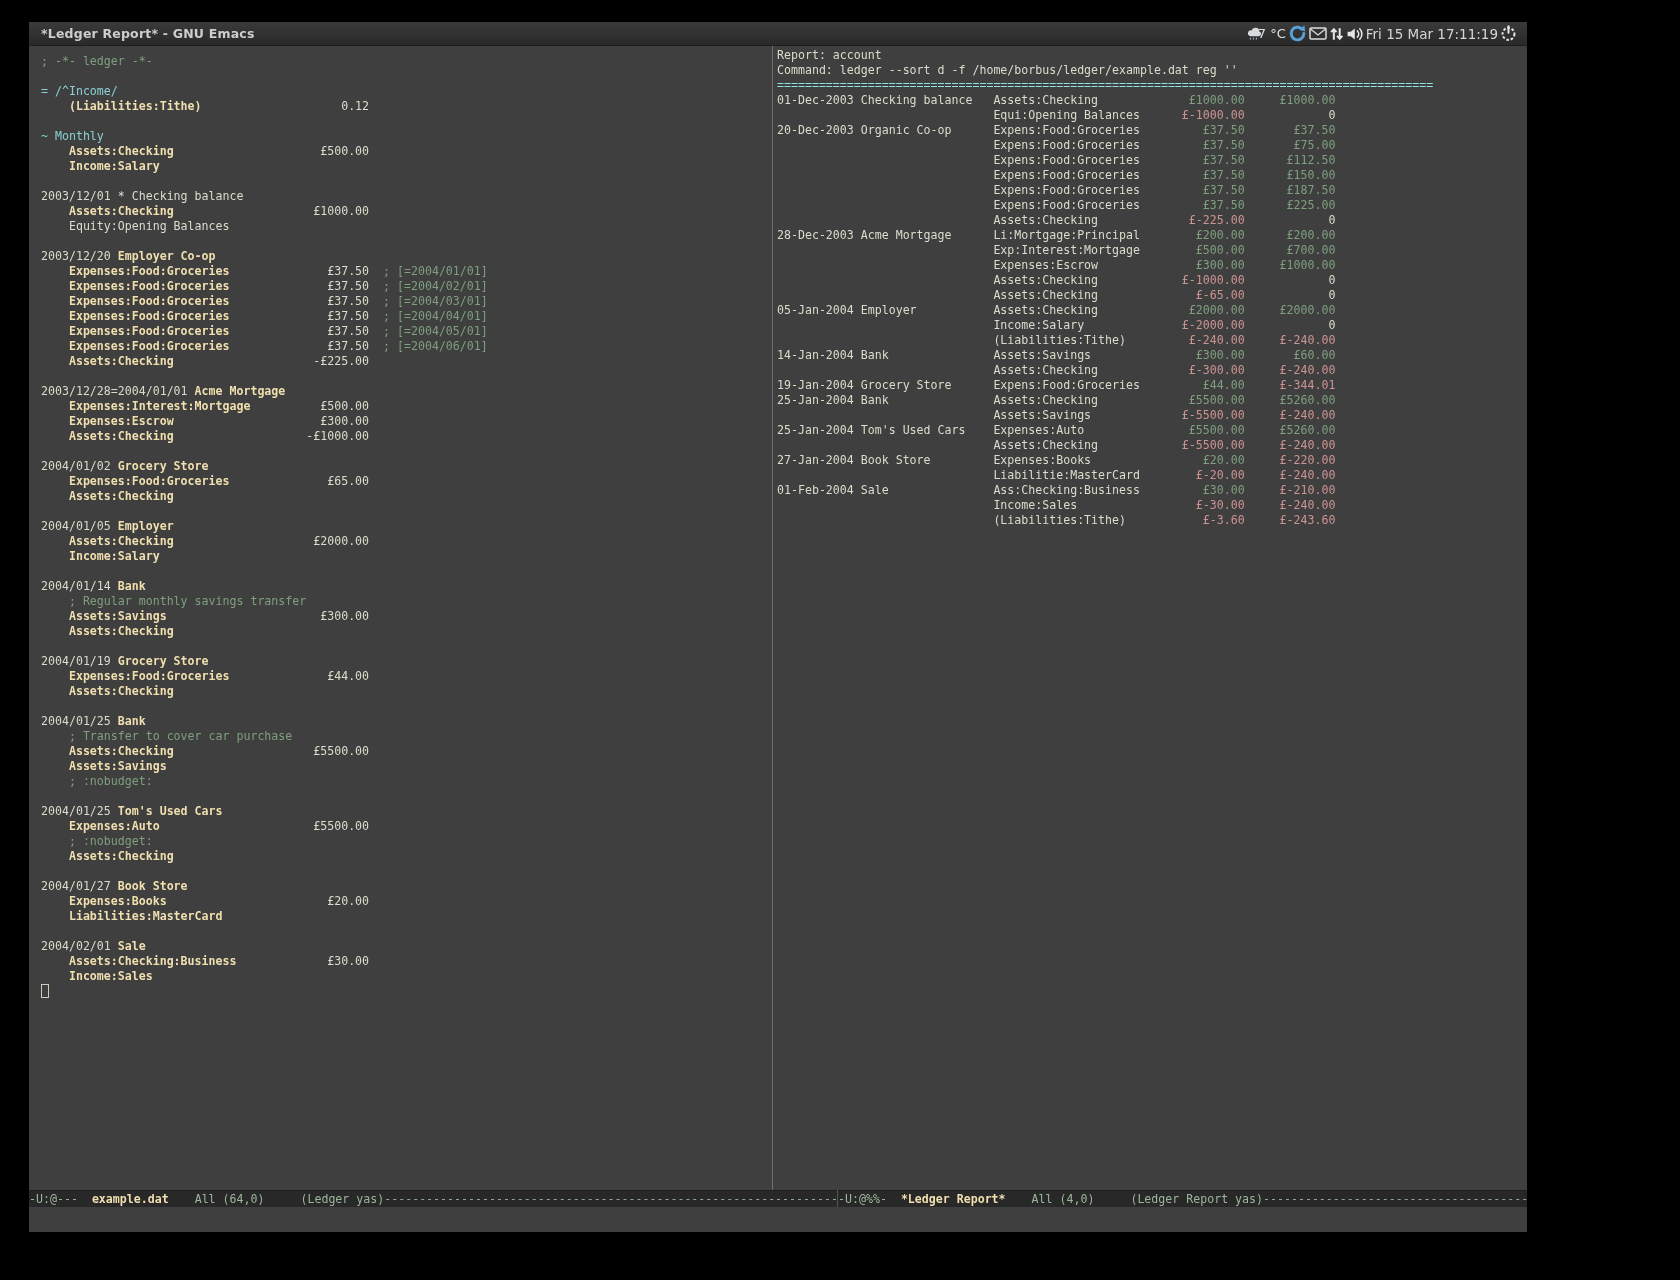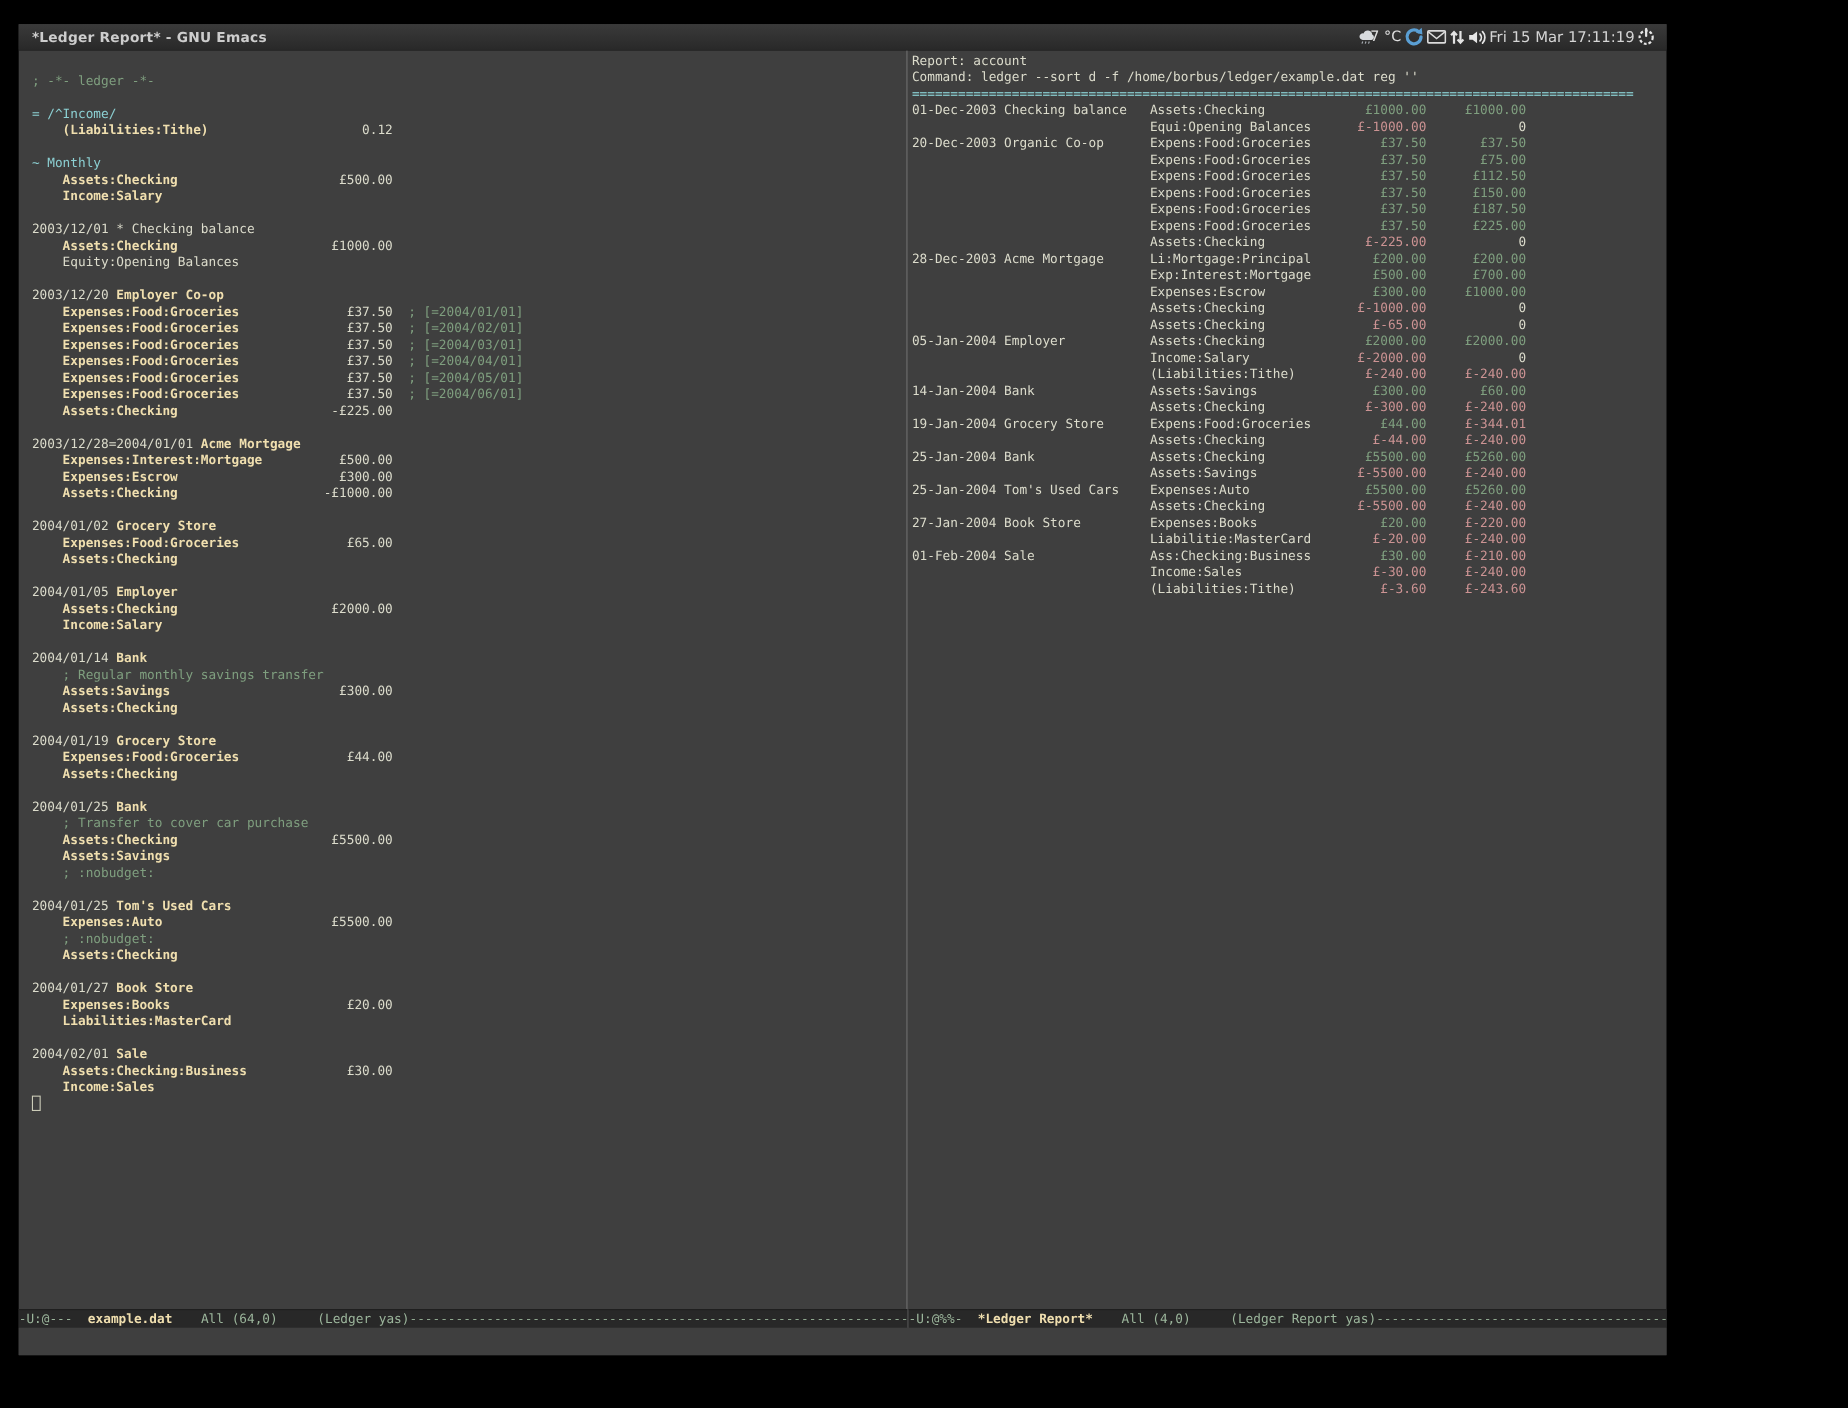--- a/index.html
+++ b/index.html
@@ -1,31 +1,31 @@
 <!DOCTYPE html>
 <html><head>
 <meta charset="utf-8">
 <style>
   html,body{margin:0;padding:0;background:#000;}
   .desktop{position:relative;width:1680px;height:1280px;background:#000;overflow:hidden;}
-  .window{position:absolute;left:17px;top:22px;width:1498px;height:1210px;background:#3f3f3f;
+  .window{position:absolute;left:29px;top:22px;width:1498px;height:1210px;background:#3f3f3f;
           font-family:"DejaVu Sans Mono",monospace;}
   
   .titlebar{height:24px;background:linear-gradient(#3a3a3a,#292929);border-bottom:1px solid #1c1c1c;
             display:flex;align-items:center;padding:0 10px 0 12px;box-sizing:border-box;
             font-family:"DejaVu Sans",sans-serif;}
   .title-text{flex:1;color:#cdcdcd;font-size:12.5px;font-weight:bold;letter-spacing:.2px;}
   .tray{display:flex;align-items:center;gap:2px;}
   .tray svg{display:block;}
   .temp-label{color:#e0e0e0;font-size:13px;margin-left:-7px;}
   .clock{color:#d5d5d5;font-size:13.5px;}
   
   .editor{display:flex;height:1144px;}
   .pane{box-sizing:border-box;font-size:11.6px;line-height:15px;color:#dcdccc;overflow:hidden;}
-  .pane-left{width:808px;padding:20px 0 0 12px;border-right:1px solid #6f6f6f;}
+  .pane-left{width:744px;padding:8px 0 0 12px;border-right:1px solid #6f6f6f;}
   .pane-right{width:689px;padding:2px 0 0 4px;}
   .line{height:15px;white-space:pre;}
   .c-fg{color:#dcdccc}
   .c-cm{color:#7f9f7f}
   .c-cy{color:#8cd0d3}
   .c-acct{color:#f0dfaf;font-weight:bold}
   .c-payee{color:#f0dfaf;font-weight:bold}
   .c-pos{color:#7f9f7f}
   .c-neg{color:#cc9393}
   .c-zero{color:#dcdccc}
@@ -180,21 +180,20 @@
             <div class="line"><span class="c-fg">                               Exp:Interest:Mortgage</span><span class="c-pos">        £500.00</span><span class="c-pos">      £700.00</span></div>
             <div class="line"><span class="c-fg">                               Expenses:Escrow      </span><span class="c-pos">        £300.00</span><span class="c-pos">     £1000.00</span></div>
             <div class="line"><span class="c-fg">                               Assets:Checking      </span><span class="c-neg">      £-1000.00</span><span class="c-zero">            0</span></div>
             <div class="line"><span class="c-fg">                               Assets:Checking      </span><span class="c-neg">        £-65.00</span><span class="c-zero">            0</span></div>
             <div class="line"><span class="c-fg">05-Jan-2004 Employer           Assets:Checking      </span><span class="c-pos">       £2000.00</span><span class="c-pos">     £2000.00</span></div>
             <div class="line"><span class="c-fg">                               Income:Salary        </span><span class="c-neg">      £-2000.00</span><span class="c-zero">            0</span></div>
             <div class="line"><span class="c-fg">                               (Liabilities:Tithe)  </span><span class="c-neg">       £-240.00</span><span class="c-neg">     £-240.00</span></div>
             <div class="line"><span class="c-fg">14-Jan-2004 Bank               Assets:Savings       </span><span class="c-pos">        £300.00</span><span class="c-pos">       £60.00</span></div>
             <div class="line"><span class="c-fg">                               Assets:Checking      </span><span class="c-neg">       £-300.00</span><span class="c-neg">     £-240.00</span></div>
             <div class="line"><span class="c-fg">19-Jan-2004 Grocery Store      Expens:Food:Groceries</span><span class="c-pos">         £44.00</span><span class="c-neg">     £-344.01</span></div>
-            <div class="line"><span class="c-fg">                               Assets:Checking      </span><span class="c-neg">        £-44.00</span><span class="c-neg">     £-240.00</span></div>
             <div class="line"><span class="c-fg">25-Jan-2004 Bank               Assets:Checking      </span><span class="c-pos">       £5500.00</span><span class="c-pos">     £5260.00</span></div>
             <div class="line"><span class="c-fg">                               Assets:Savings       </span><span class="c-neg">      £-5500.00</span><span class="c-neg">     £-240.00</span></div>
             <div class="line"><span class="c-fg">25-Jan-2004 Tom's Used Cars    Expenses:Auto        </span><span class="c-pos">       £5500.00</span><span class="c-pos">     £5260.00</span></div>
             <div class="line"><span class="c-fg">                               Assets:Checking      </span><span class="c-neg">      £-5500.00</span><span class="c-neg">     £-240.00</span></div>
             <div class="line"><span class="c-fg">27-Jan-2004 Book Store         Expenses:Books       </span><span class="c-pos">         £20.00</span><span class="c-neg">     £-220.00</span></div>
             <div class="line"><span class="c-fg">                               Liabilitie:MasterCard</span><span class="c-neg">        £-20.00</span><span class="c-neg">     £-240.00</span></div>
             <div class="line"><span class="c-fg">01-Feb-2004 Sale               Ass:Checking:Business</span><span class="c-pos">         £30.00</span><span class="c-neg">     £-210.00</span></div>
             <div class="line"><span class="c-fg">                               Income:Sales         </span><span class="c-neg">        £-30.00</span><span class="c-neg">     £-240.00</span></div>
             <div class="line"><span class="c-fg">                               (Liabilities:Tithe)  </span><span class="c-neg">         £-3.60</span><span class="c-neg">     £-243.60</span></div>
           </div>

